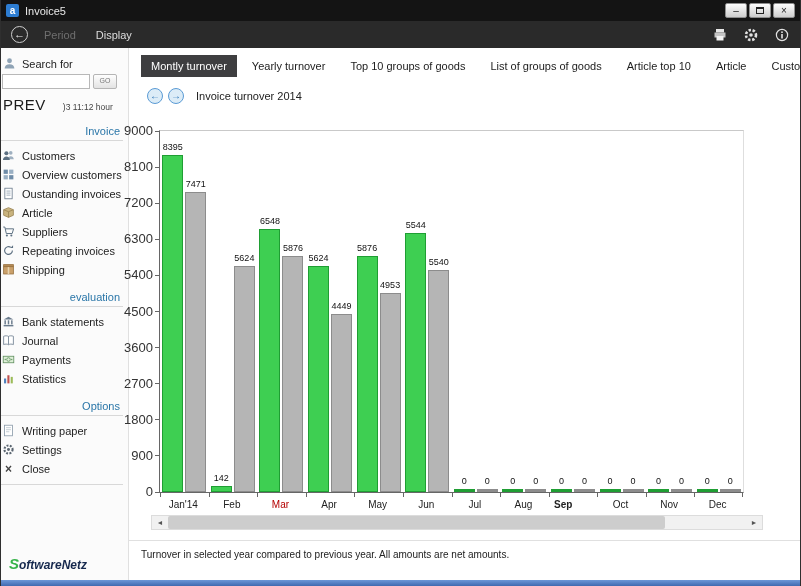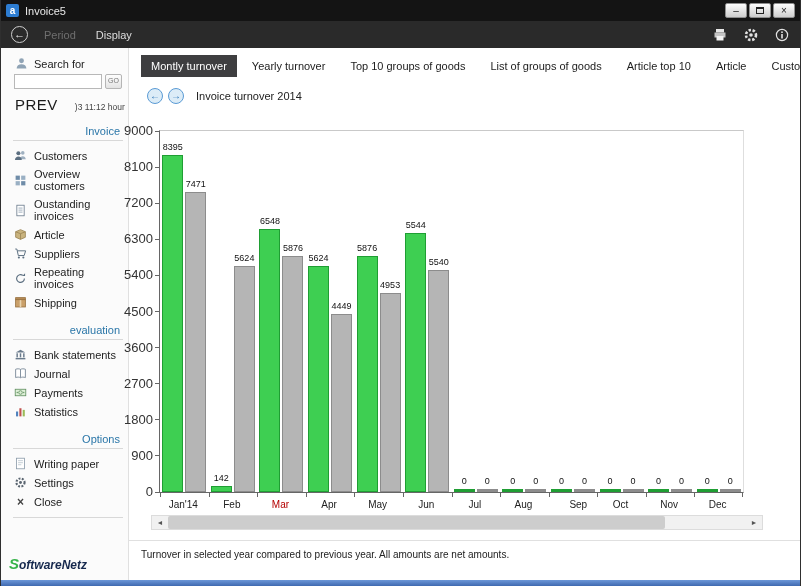--- a/index.html
+++ b/index.html
@@ -17,21 +17,21 @@
   
   .toolbar{height:27px;background:#2a2a2a;display:flex;align-items:center;padding:0 10px;color:#ddd;font-size:11px;flex:0 0 auto}
   .back-btn{width:17px;height:17px;border:1px solid #cfcfcf;border-radius:50%;color:#eaeaea;display:flex;align-items:center;justify-content:center;font-size:11px;margin-right:16px;line-height:1}
   .tb-item{margin-right:20px}
   .tb-item.disabled{color:#6f6f6f}
   .tb-right{margin-left:auto;display:flex;gap:15px;align-items:center}
   .tb-icon{width:16px;height:16px;display:flex;align-items:center;justify-content:center}
 
   
   .bodyrow{flex:1;display:flex;min-height:0}
-  .sidebar{width:128px;background:#fbfbfb;border-right:1px solid #e0e0e0;position:relative;padding:8px 5px 0 12px;flex:0 0 auto;font-size:11px;color:#222}
+  .sidebar{width:128px;background:#fbfbfb;border-right:1px solid #e0e0e0;position:relative;padding:8px 5px 0 0;flex:0 0 auto;font-size:11px;color:#222}
   .search-row{display:flex;align-items:center;gap:6px;padding:1px 2px 4px}
   .search-box{display:flex;gap:3px;padding:0 1px 5px}
   .search-input{width:88px;height:15px;border:1px solid #b8b8b8;font-size:10px;padding:0 2px;background:#fff}
   .go-btn{width:24px;height:15px;font-size:7px;color:#777;background:linear-gradient(#fefefe,#e3e3e3);border:1px solid #b5b5b5;border-radius:2px;line-height:12px;text-align:center}
   .prev-row{padding:2px 2px 0;display:flex;align-items:baseline;gap:17px}
   .prev-title{font-size:15px;color:#1a1a1a;letter-spacing:.5px}
   .prev-sub{font-size:8.5px;color:#444;white-space:nowrap}
   .sec-h{text-align:right;color:#2a76a8;padding:0 3px 3px 0;border-bottom:1px solid #d8d8d8;margin:12px 0 5px;font-size:11px}
   .item{display:flex;align-items:center;gap:7px;padding:3px 1px;cursor:default}
   .item .icn{width:13px;height:13px;flex:0 0 aupx;display:flex;align-items:center;justify-content:center}
@@ -455,21 +455,21 @@
           </div>
         <div class="xlabels" id="xlabels">
             <div class="xtick-label" style="left: 0px; width: 48.5833px;">Jan'14</div>
             <div class="xtick-label" style="left: 48.5833px; width: 48.5833px;">Feb</div>
             <div class="xtick-label" style="left: 97.1667px; width: 48.5833px; color: rgb(180, 0, 0);">Mar</div>
             <div class="xtick-label" style="left: 145.75px; width: 48.5833px;">Apr</div>
             <div class="xtick-label" style="left: 194.333px; width: 48.5833px;">May</div>
             <div class="xtick-label" style="left: 242.917px; width: 48.5833px;">Jun</div>
             <div class="xtick-label" style="left: 291.5px; width: 48.5833px;">Jul</div>
             <div class="xtick-label" style="left: 340.083px; width: 48.5833px;">Aug</div>
-            <div class="xtick-label" style="left: 395px; width: 48.5833px;">Sep</div>
+            <div class="xtick-label" style="left: 380px; width: 48.5833px; font-weight: bold;">Sep</div>
             <div class="xtick-label" style="left: 437.25px; width: 48.5833px;">Oct</div>
             <div class="xtick-label" style="left: 485.833px; width: 48.5833px;">Nov</div>
             <div class="xtick-label" style="left: 534.417px; width: 48.5833px;">Dec</div>
           </div>
         <div class="scrollbar">
           <span class="sb-btn">◄</span>
           <span class="sb-track">
               <span class="sb-thumb"></span>
             </span>
           <span class="sb-btn">►</span>

